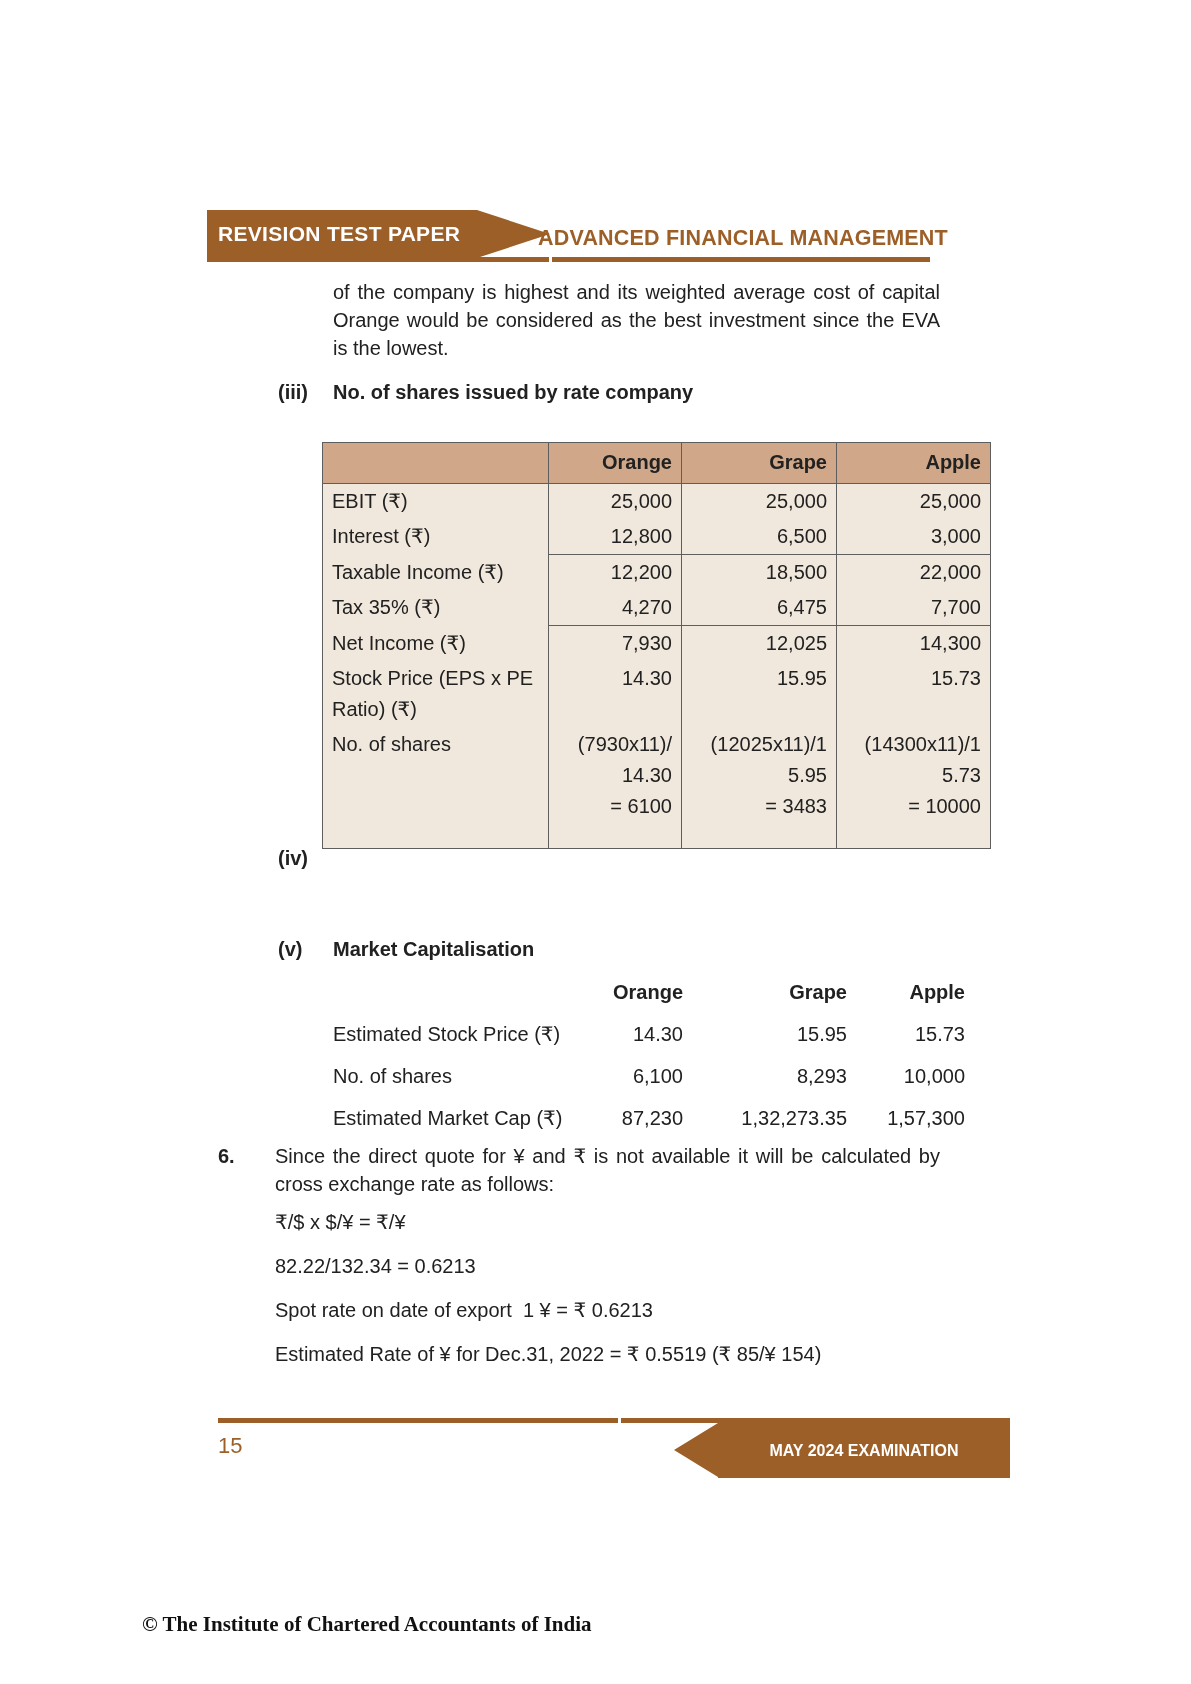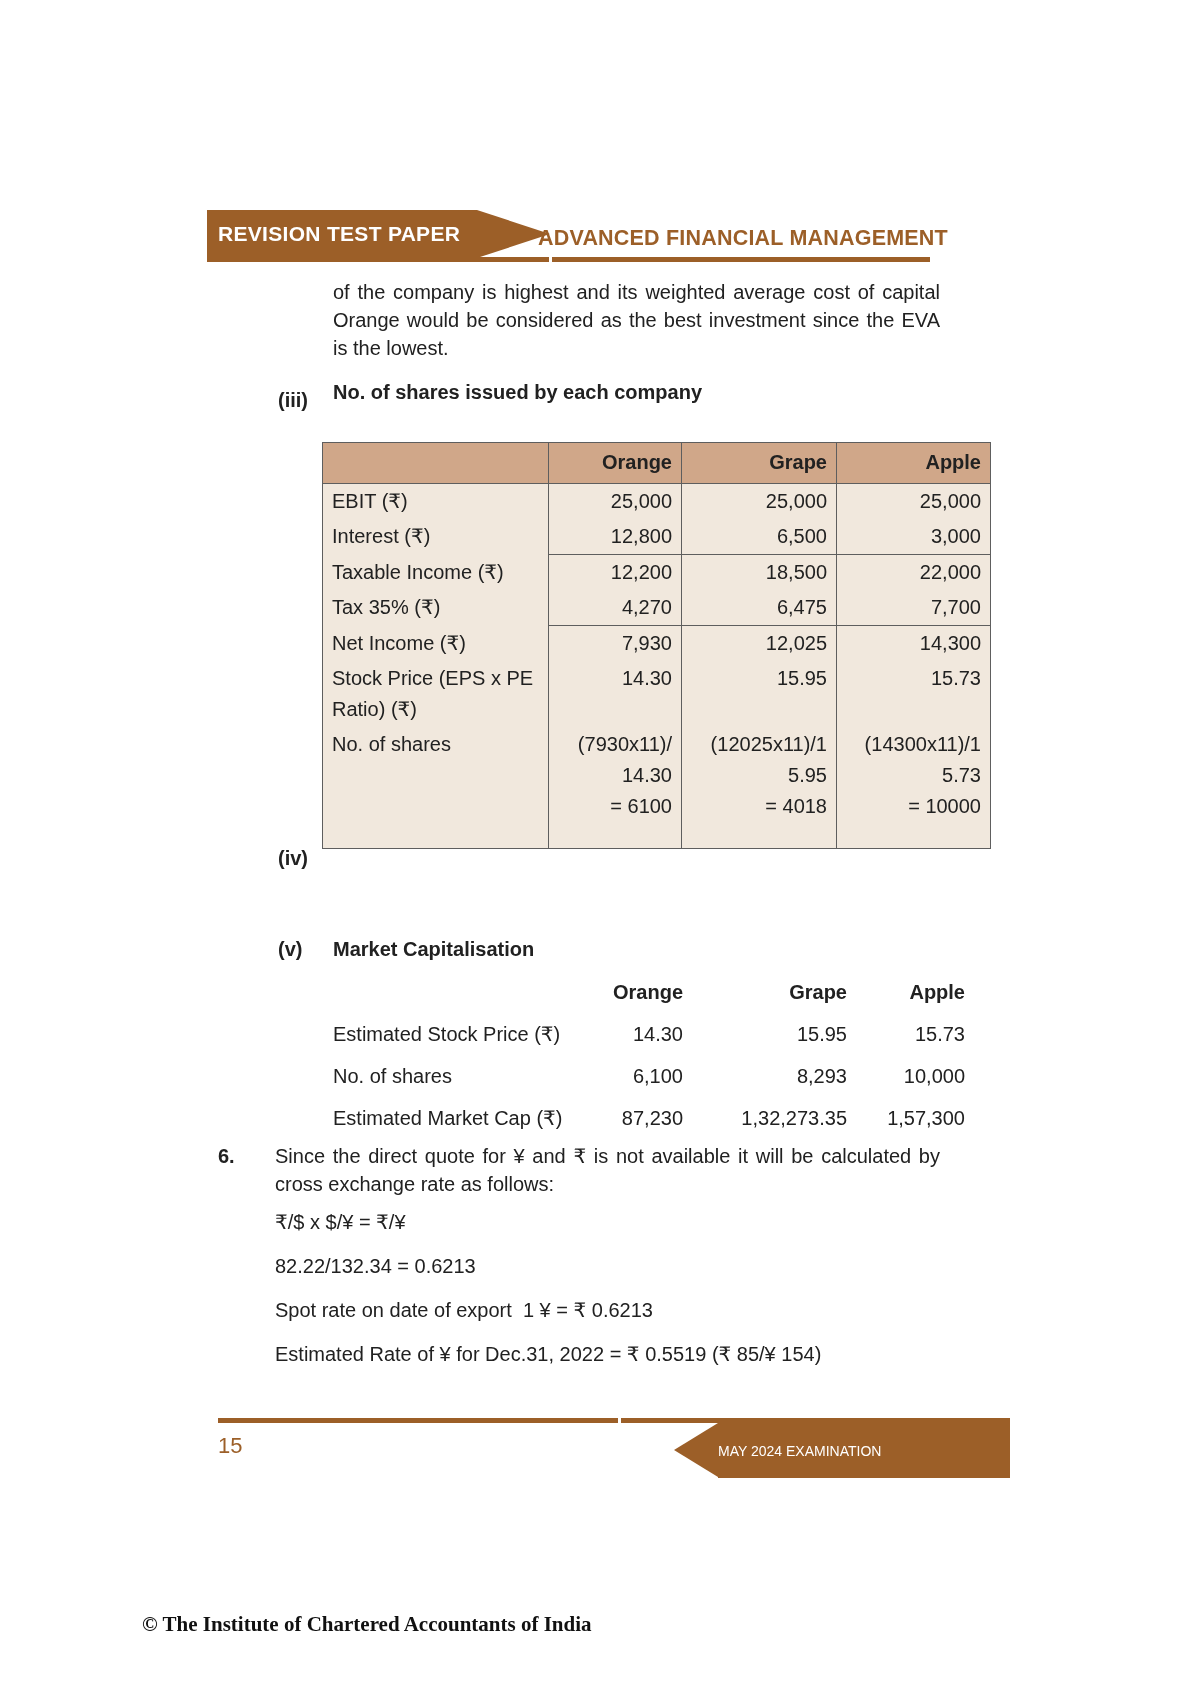--- a/index.html
+++ b/index.html
@@ -86,22 +86,22 @@
   
   .formula{font-size:20px;line-height:28px;white-space:pre-wrap;}
 
   
   .frule{height:5px;background:var(--brown);top:1418px;}
   .frule.l{left:218px;width:400px;}
   .frule.r{left:621px;width:389px;}
   .fbanner{
     left:718px;top:1423px;width:292px;height:55px;
     background:var(--brown);
-    color:#ffffff;font-weight:normal;font-size:14px;
-    display:flex;align-items:center;white-space:nowrap;
+    color:#ffffff;font-weight:bold;font-size:16px;
+    display:flex;align-items:center;justify-content:center;white-space:nowrap;
   }
   .fbanner::before{
     content:"";position:absolute;right:100%;top:0;
     border-top:27.5px solid transparent;border-bottom:27.5px solid transparent;
     border-right:44px solid var(--brown);
   }
   .pagenum{left:218px;top:1433px;color:var(--brown);font-weight:normal;font-size:22px;}
   .copyright{
     left:142px;top:1612px;
     font-family:"Liberation Serif","DejaVu Serif",serif;
@@ -119,22 +119,22 @@
   </div>
   <div class="abs hrule l"></div>
   <div class="abs hrule r"></div>
 
   <div class="abs para" style="left:333px;top:278px;width:607px;">
     <div class="jline">of the company is highest and its weighted average cost of capital</div>
     <div class="jline">Orange would be considered as the best investment since the EVA</div>
     <div class="lline">is the lowest.</div>
   </div>
 
-  <div class="abs marker" style="left:278px;top:378px;margin-top:8px;">(iii)</div>
-  <div class="abs heading" style="left:333px;top:378px;">No. of shares issued by each company</div>
+  <div class="abs marker" style="left:278px;top:378px;">(iii)</div>
+  <div class="abs heading" style="left:333px;top:378px;">No. of shares issued by rate company</div>
 
   <table class="abs shares-table">
     <colgroup>
         <col class="c0">
         <col class="c1">
         <col class="c2">
         <col class="c3">
       </colgroup>
     <thead>
       <tr>
@@ -184,21 +184,21 @@
       <tr class="last">
         <td class="lbl">No. of shares</td>
         <td class="num">
           <div>(7930x11)/</div>
           <div>14.30</div>
           <div>= 6100</div>
         </td>
         <td class="num">
           <div>(12025x11)/1</div>
           <div>5.95</div>
-          <div>= 4018</div>
+          <div>= 3483</div>
         </td>
         <td class="num">
           <div>(14300x11)/1</div>
           <div>5.73</div>
           <div>= 10000</div>
         </td>
       </tr>
     </tbody>
   </table>
 

